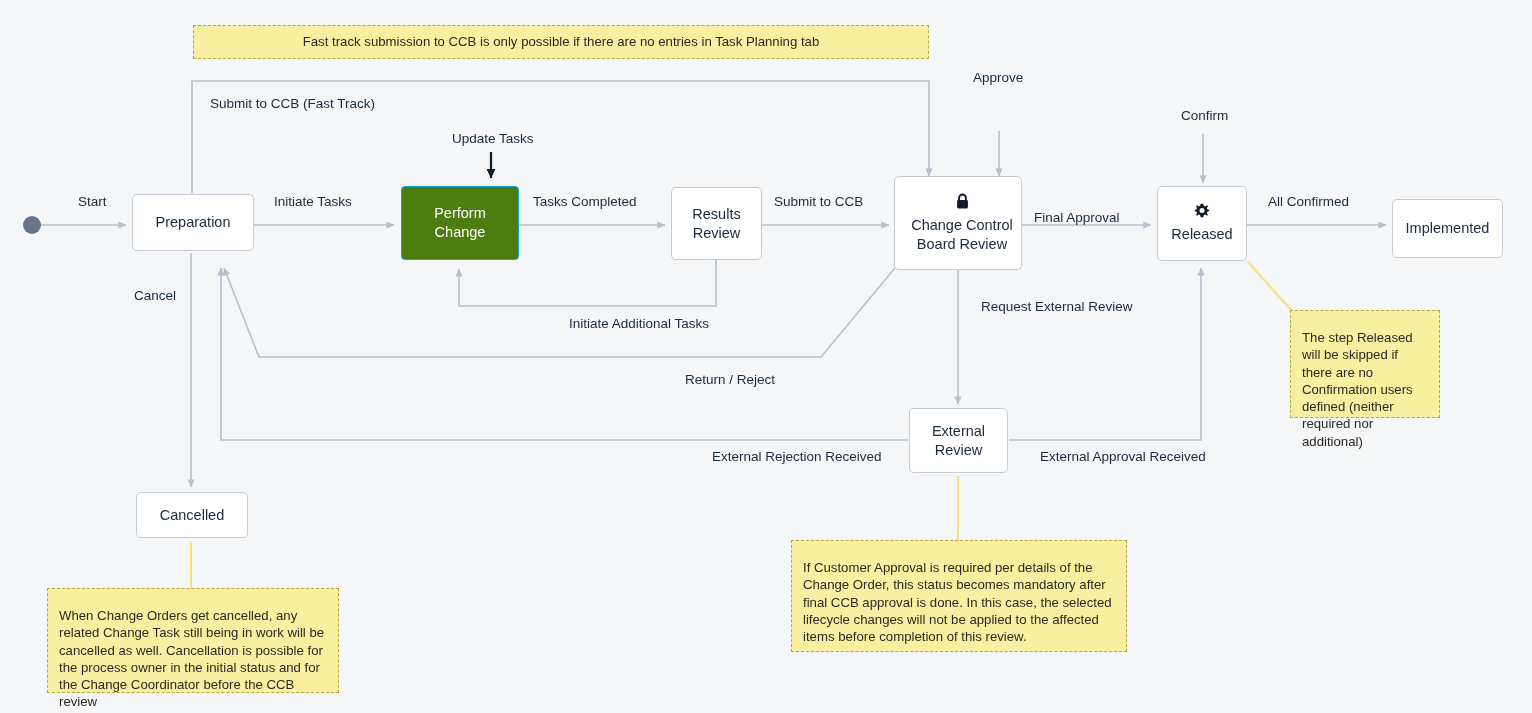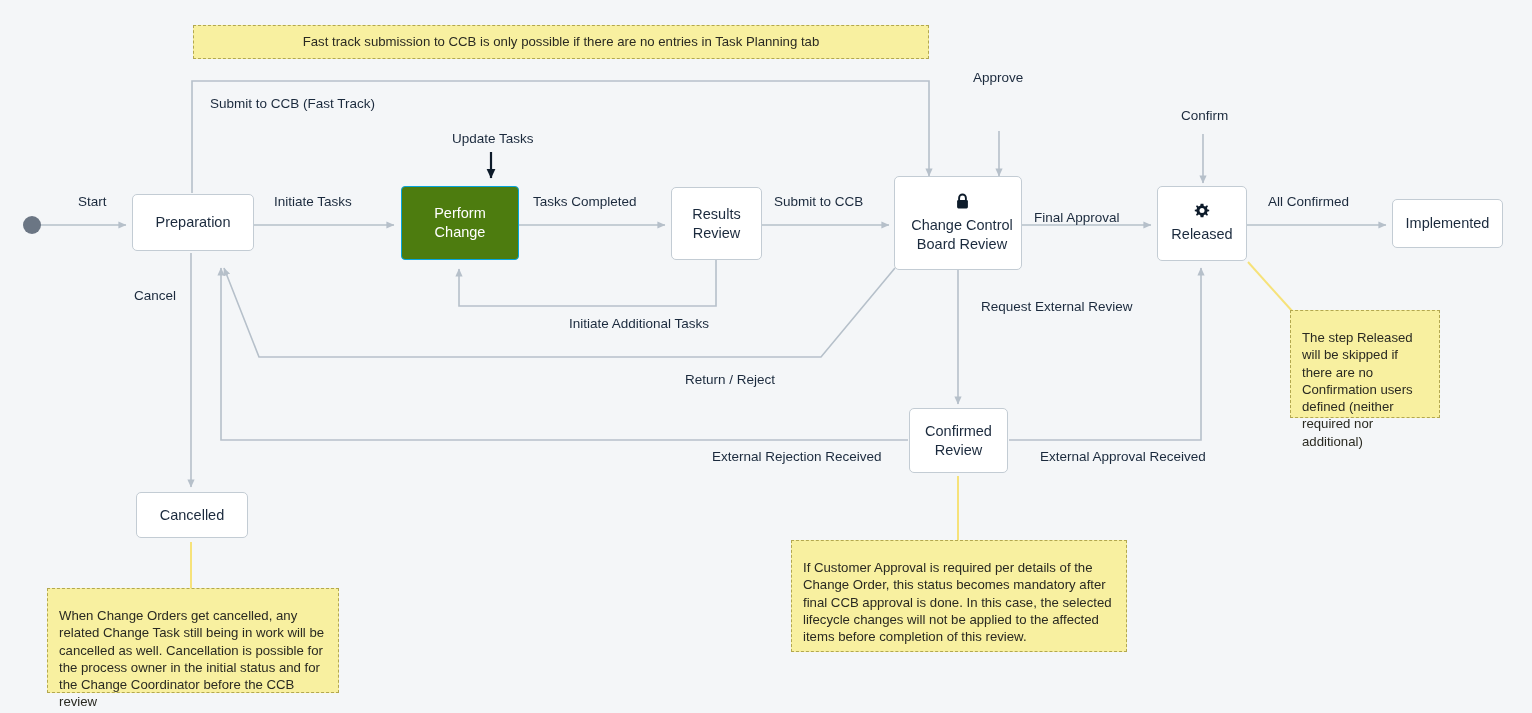--- a/index.html
+++ b/index.html
@@ -184,26 +184,26 @@
                  a5.4,5.4 0 0 1 -1.5,-0.62 L3,12.7 L2,11.7 L3.1,10.1
                  a5.4,5.4 0 0 1 -0.62,-1.5 L0.8,8.2 L0.8,6.8 L2.5,6.45
                  a5.4,5.4 0 0 1 0.62,-1.5 L2,3.3 L3,2.3 L4.7,3.4
                  a5.4,5.4 0 0 1 1.5,-0.62 L6.6,0.8 Z"></path>
         <circle cx="8" cy="7.5" r="2.5" fill="#ffffff"></circle>
       </svg>
     </span>
     <span class="nlabel">Released</span>
   </div>
 
-  <div class="node" style="left:1392px; top:199px; width:111px; height:49px;">
+  <div class="node" style="left:1392px; top:199px; width:111px; height:59px;">
     <span class="nlabel">Implemented</span>
   </div>
 
   <div class="node" style="left:909px; top:408px; width:99px; height:65px;">
-    <span class="nlabel">Confirmed
+    <span class="nlabel">External
 Review</span>
   </div>
 
   <div class="node" style="left:136px; top:492px; width:112px; height:46px;">
     <span class="nlabel">Cancelled</span>
   </div>
 
   <div class="elabel" style="left:78px; top:194px;">Start</div>
 
   <div class="elabel" style="left:210px; top:96px;">Submit to CCB (Fast Track)</div>

